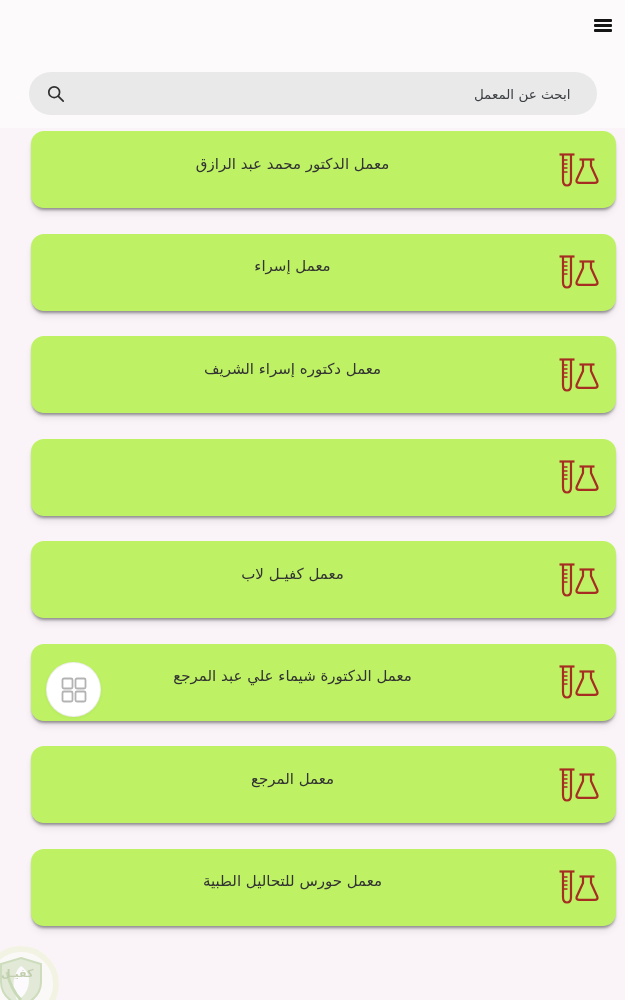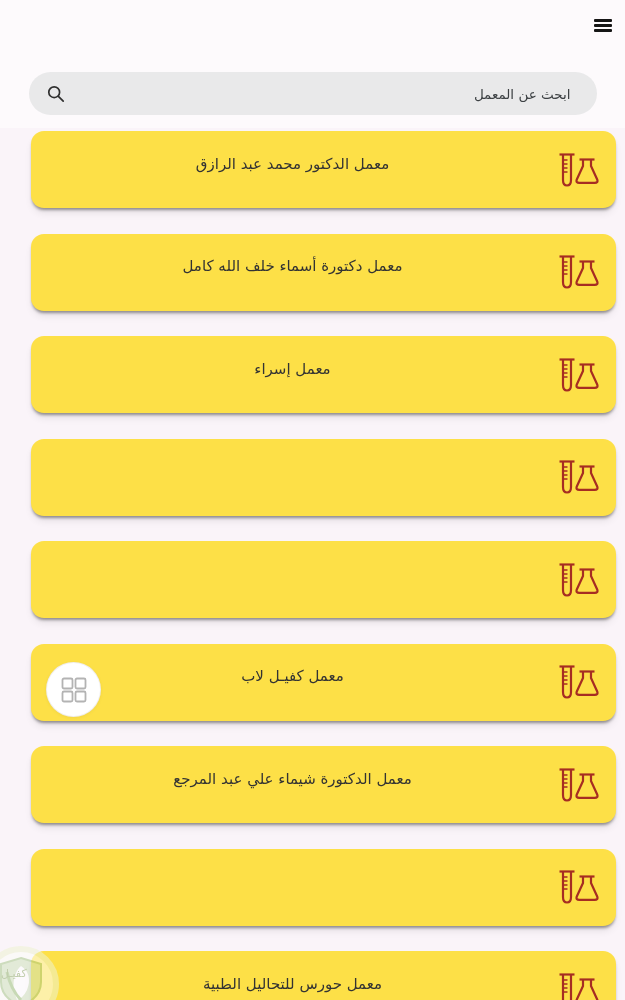--- a/index.html
+++ b/index.html
@@ -49,21 +49,21 @@
   .search-glass {
     position:absolute; left:18px; top:13px; width:18px; height:18px;
     pointer-events:none;
   }
 
   
   .lab-list { padding:3px 9px 0 9px; }
   .lab-card {
     position:relative;
     height:77px;
-    background:#fde047;
+    background:#bef264;
     border-radius:13px;
     margin-bottom:25.5px;
     box-shadow:0 3px 3px -1px rgba(0,0,0,0.38), 0 6px 9px -2px rgba(0,0,0,0.10);
     cursor:pointer;
     margin-left:22px;
   }
   .lab-title {
     position:absolute; left:0; right:62px; top:0; bottom:12px;
     display:flex; align-items:center; justify-content:center;
     font-size:15px; color:#333333;
@@ -93,21 +93,21 @@
     pointer-events:none;
   }
   .wm-circle {
     position:absolute; inset:0; border-radius:50%;
     background:#fdfef8;
     border:6px solid #eef3d2;
   }
   .wm-shield { position:absolute; left:14px; top:10px; width:48px; height:52px; }
   .wm-text {
     position:absolute; left:18px; top:21px;
-    font-size:11px; font-weight:normal; color:#94b070;
+    font-size:11px; font-weight:bold; color:#94b070;
     direction:rtl; white-space:nowrap;
   }
 </style>
 </head>
 <body>
 
 <header class="app-header">
   <button class="menu-btn">
     <span></span>
       <span></span>
@@ -133,47 +133,36 @@
       <svg viewBox="0 0 44 40" fill="none" stroke="#a62d22" stroke-width="2.2">
         <path d="M4.5 3.5 H19.5"></path>
         <path d="M8 3.5 V29 Q8 34.5 12 34.5 Q16 34.5 16 29 V3.5"></path>
         <path d="M8.8 9 H12.5 M8.8 13 H12.5 M8.8 17 H12.5 M8.8 21 H12.5" stroke-width="1.6"></path>
         <path d="M24.5 8.5 H39.5"></path>
         <path d="M28 9 V15 L21.8 28.5 Q20.6 31.8 24.3 31.8 H39.7 Q43.4 31.8 42.2 28.5 L36 15 V9"></path>
       </svg>
     </span>
   </div>
 
-  <div class="lab-card">
-    <span class="lab-title">معمل دكتورة أسماء خلف الله كامل</span>
-    <span class="lab-icon">
-      <svg viewBox="0 0 44 40" fill="none" stroke="#a62d22" stroke-width="2.2">
-        <path d="M4.5 3.5 H19.5"></path>
-        <path d="M8 3.5 V29 Q8 34.5 12 34.5 Q16 34.5 16 29 V3.5"></path>
-        <path d="M8.8 9 H12.5 M8.8 13 H12.5 M8.8 17 H12.5 M8.8 21 H12.5" stroke-width="1.6"></path>
-        <path d="M24.5 8.5 H39.5"></path>
-        <path d="M28 9 V15 L21.8 28.5 Q20.6 31.8 24.3 31.8 H39.7 Q43.4 31.8 42.2 28.5 L36 15 V9"></path>
-      </svg>
-    </span>
-  </div>
 
   <div class="lab-card">
     <span class="lab-title">معمل إسراء</span>
     <span class="lab-icon">
       <svg viewBox="0 0 44 40" fill="none" stroke="#a62d22" stroke-width="2.2">
         <path d="M4.5 3.5 H19.5"></path>
         <path d="M8 3.5 V29 Q8 34.5 12 34.5 Q16 34.5 16 29 V3.5"></path>
         <path d="M8.8 9 H12.5 M8.8 13 H12.5 M8.8 17 H12.5 M8.8 21 H12.5" stroke-width="1.6"></path>
         <path d="M24.5 8.5 H39.5"></path>
         <path d="M28 9 V15 L21.8 28.5 Q20.6 31.8 24.3 31.8 H39.7 Q43.4 31.8 42.2 28.5 L36 15 V9"></path>
       </svg>
     </span>
   </div>
 
   <div class="lab-card">
+    <span class="lab-title">معمل دكتوره إسراء الشريف</span>
     <span class="lab-icon">
       <svg viewBox="0 0 44 40" fill="none" stroke="#a62d22" stroke-width="2.2">
         <path d="M4.5 3.5 H19.5"></path>
         <path d="M8 3.5 V29 Q8 34.5 12 34.5 Q16 34.5 16 29 V3.5"></path>
         <path d="M8.8 9 H12.5 M8.8 13 H12.5 M8.8 17 H12.5 M8.8 21 H12.5" stroke-width="1.6"></path>
         <path d="M24.5 8.5 H39.5"></path>
         <path d="M28 9 V15 L21.8 28.5 Q20.6 31.8 24.3 31.8 H39.7 Q43.4 31.8 42.2 28.5 L36 15 V9"></path>
       </svg>
     </span>
   </div>
@@ -210,20 +199,21 @@
         <path d="M4.5 3.5 H19.5"></path>
         <path d="M8 3.5 V29 Q8 34.5 12 34.5 Q16 34.5 16 29 V3.5"></path>
         <path d="M8.8 9 H12.5 M8.8 13 H12.5 M8.8 17 H12.5 M8.8 21 H12.5" stroke-width="1.6"></path>
         <path d="M24.5 8.5 H39.5"></path>
         <path d="M28 9 V15 L21.8 28.5 Q20.6 31.8 24.3 31.8 H39.7 Q43.4 31.8 42.2 28.5 L36 15 V9"></path>
       </svg>
     </span>
   </div>
 
   <div class="lab-card">
+    <span class="lab-title">معمل المرجع</span>
     <span class="lab-icon">
       <svg viewBox="0 0 44 40" fill="none" stroke="#a62d22" stroke-width="2.2">
         <path d="M4.5 3.5 H19.5"></path>
         <path d="M8 3.5 V29 Q8 34.5 12 34.5 Q16 34.5 16 29 V3.5"></path>
         <path d="M8.8 9 H12.5 M8.8 13 H12.5 M8.8 17 H12.5 M8.8 21 H12.5" stroke-width="1.6"></path>
         <path d="M24.5 8.5 H39.5"></path>
         <path d="M28 9 V15 L21.8 28.5 Q20.6 31.8 24.3 31.8 H39.7 Q43.4 31.8 42.2 28.5 L36 15 V9"></path>
       </svg>
     </span>
   </div>

